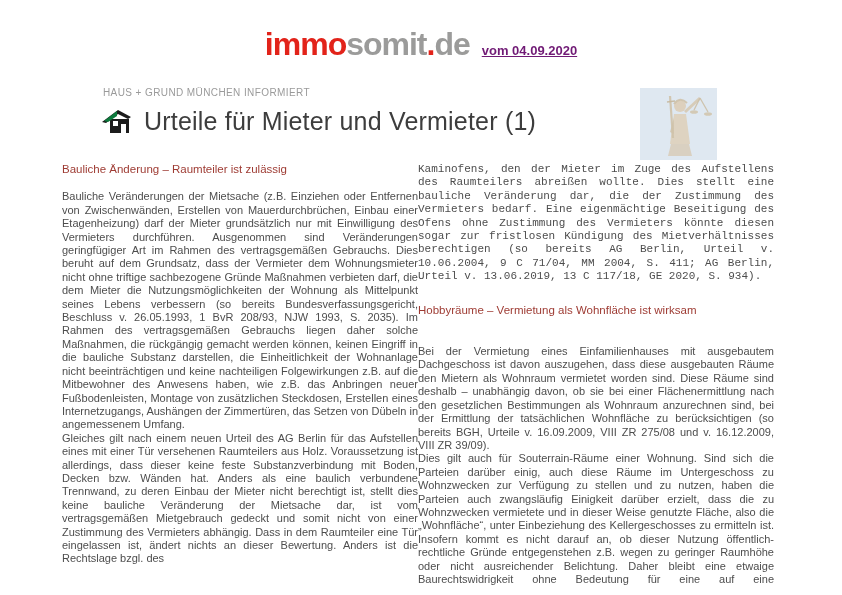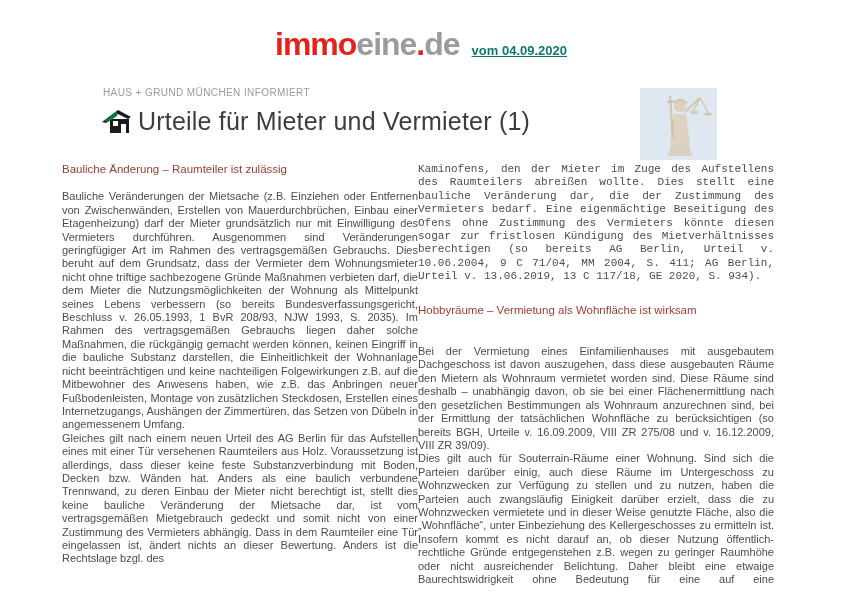--- a/index.html
+++ b/index.html
@@ -27,42 +27,42 @@
     font-size: 32px;
     font-weight: bold;
     letter-spacing: -1px;
     line-height: 1;
   }
   .logo .red  { color: #e2231a; }
   .logo .gray { color: #9b9b9a; }
   .date-link {
     font-size: 13px;
     font-weight: bold;
-    color: #0f766e;
+    color: #701a75;
     text-decoration: underline;
     padding-bottom: 2px;
     cursor: pointer;
   }
 
   
   .kicker {
     position: absolute;
     top: 87px;
     left: 103px;
     font-size: 10px;
     color: #9a9a9a;
     letter-spacing: 0.4px;
   }
   .title-row {
     position: absolute;
     top: 107px;
     left: 101px;
     display: flex;
     align-items: center;
-    gap: 5px;
+    gap: 11px;
   }
   .house-icon { width: 32px; height: 26px; display: block; }
   .page-title {
     font-size: 25px;
     color: #3d3d3d;
     letter-spacing: 0.2px;
     white-space: nowrap;
   }
 
   
@@ -103,21 +103,21 @@
   .right .red-heading { margin: 0 0 28px 0; }
   .stretch-last { text-align-last: justify; }
 </style>
 </head>
 <body>
 
 <div class="page">
 
   <div class="masthead">
     <div class="logo">
-      <span class="red">immo</span><span class="gray">eine</span><span class="red">.</span><span class="gray">de</span>
+      <span class="red">immo</span><span class="gray">somit</span><span class="red">.</span><span class="gray">de</span>
     </div>
     <span class="date-link">vom 04.09.2020</span>
   </div>
 
   <div class="kicker">HAUS + GRUND MÜNCHEN INFORMIERT</div>
 
   <div class="title-row">
     <svg class="house-icon" viewBox="0 0 32 26" aria-hidden="true">
       <rect x="9" y="10" width="19" height="14" fill="#1c1c1c"></rect>
       <rect x="12" y="12" width="5" height="5" fill="#ffffff"></rect>

